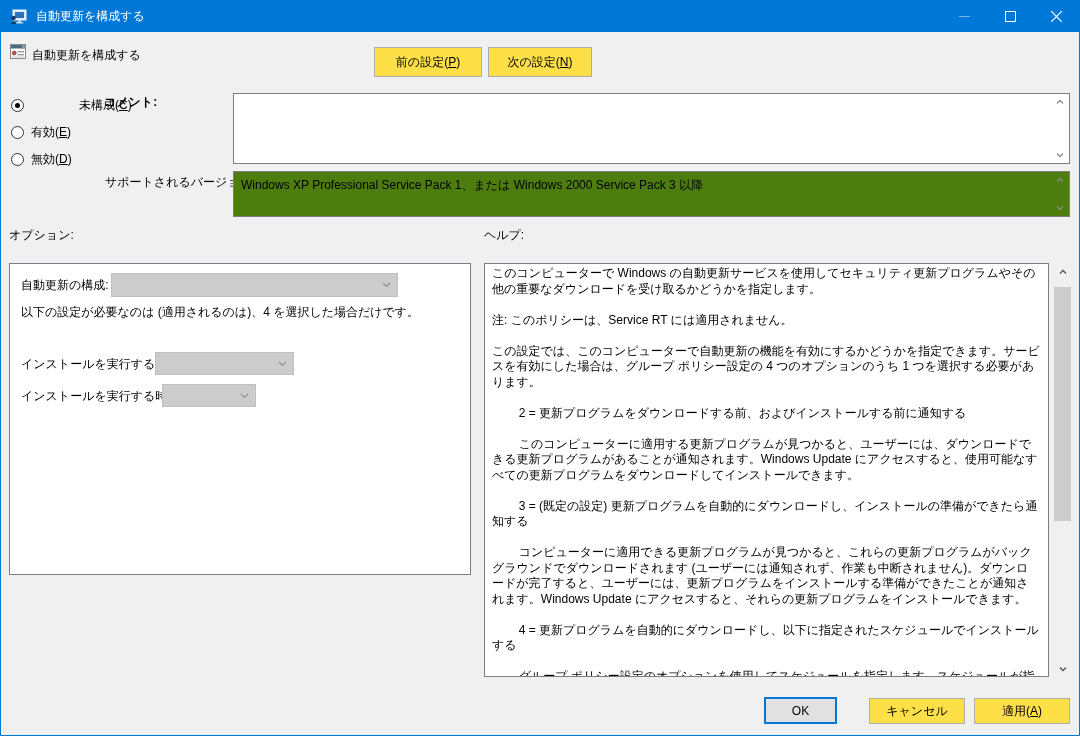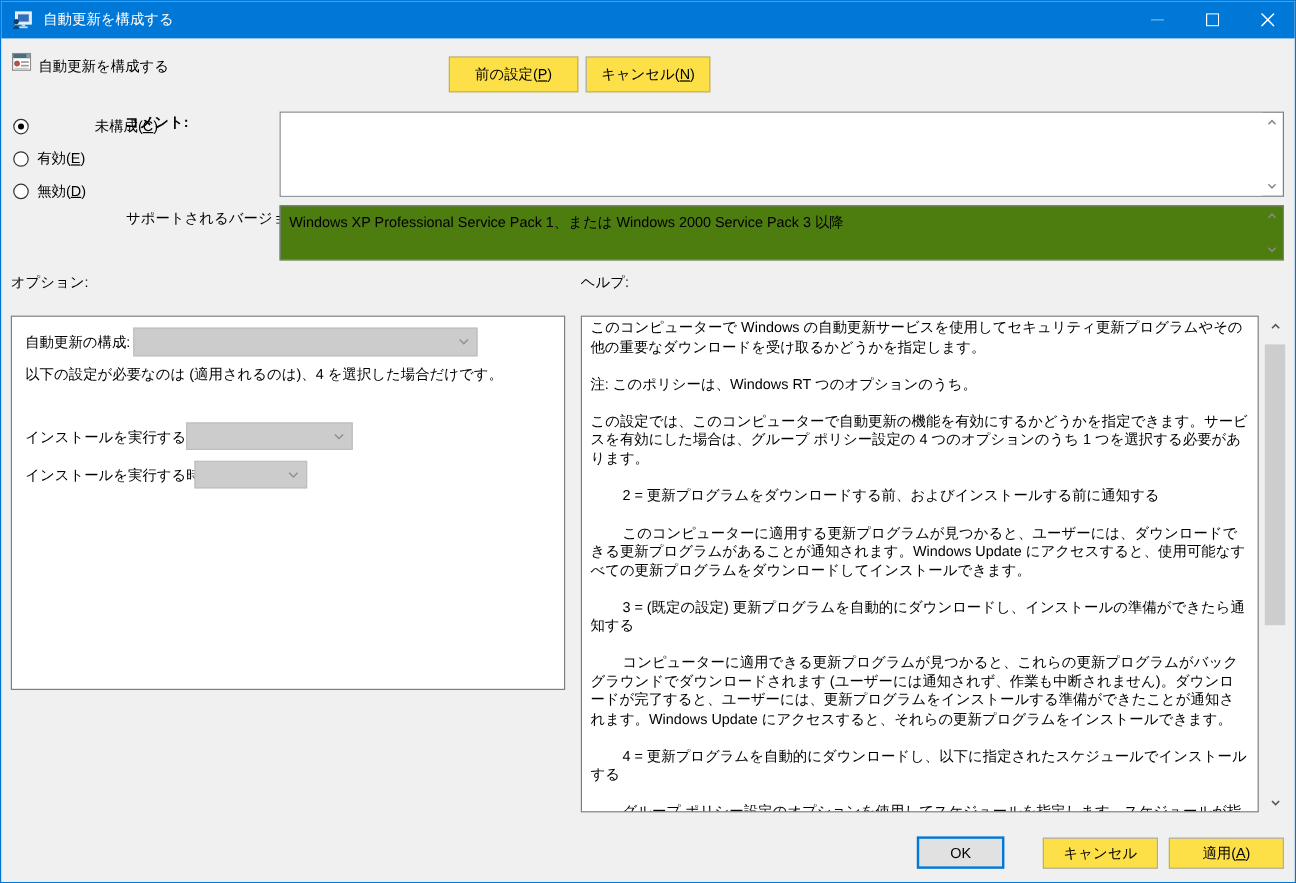--- a/index.html
+++ b/index.html
@@ -121,21 +121,21 @@
     <rect x="1" y="1" width="14" height="3.5" fill="#4a6e78"></rect>
     <rect x="12" y="1" width="3" height="3.5" fill="#7fa0a8"></rect>
     <circle cx="4.2" cy="9" r="2.1" fill="#c0504d" stroke="#8a3a37" stroke-width="0.6"></circle>
     <rect x="7.5" y="7" width="6.5" height="1.4" fill="#9a9a9a"></rect>
     <rect x="7.5" y="10" width="6.5" height="1.4" fill="#9a9a9a"></rect>
     <rect x="2" y="12.5" width="12" height="1" fill="#c9c9c9"></rect>
   </svg>
   <span class="header-title">自動更新を構成する</span>
 
   <button class="btn btn-prev"><span>前の設定(</span><span class="key">P</span><span>)</span></button>
-  <button class="btn btn-next"><span>キャンセル(</span><span class="key">N</span><span>)</span></button>
+  <button class="btn btn-next"><span>次の設定(</span><span class="key">N</span><span>)</span></button>
 
   <div class="radio-row" style="top:97px;gap:48px;">
     <span class="radio checked"></span>
     <span class="radio-label"><span>未構成(</span><span class="key">C</span><span>)</span></span>
   </div>
   <div class="radio-row" style="top:124px;">
     <span class="radio"></span>
     <span class="radio-label"><span>有効(</span><span class="key">E</span><span>)</span></span>
   </div>
   <div class="radio-row" style="top:151px;">
@@ -194,21 +194,21 @@
     <div class="combo" style="left:152px; top:120px; width:94px; height:23px;">
       <svg class="chev" width="11" height="8" viewBox="0 0 11 8">
           <path d="M2 2 L5.5 5.5 L9 2" fill="none" stroke="#909090" stroke-width="1.2"></path>
         </svg>
     </div>
   </div>
 
   <div class="help-box">
       <div class="help-para">このコンピューターで Windows の自動更新サービスを使用してセキュリティ更新プログラムやその他の重要なダウンロードを受け取るかどうかを指定します。</div>
       <div class="help-para"></div>
-      <div class="help-para">注: このポリシーは、Windows RT つのオプションのうち。</div>
+      <div class="help-para">注: このポリシーは、Service RT には適用されません。</div>
       <div class="help-para"></div>
       <div class="help-para">この設定では、このコンピューターで自動更新の機能を有効にするかどうかを指定できます。サービスを有効にした場合は、グループ ポリシー設定の 4 つのオプションのうち 1 つを選択する必要があります。</div>
       <div class="help-para"></div>
       <div class="help-para">        2 = 更新プログラムをダウンロードする前、およびインストールする前に通知する</div>
       <div class="help-para"></div>
       <div class="help-para">        このコンピューターに適用する更新プログラムが見つかると、ユーザーには、ダウンロードできる更新プログラムがあることが通知されます。Windows Update にアクセスすると、使用可能なすべての更新プログラムをダウンロードしてインストールできます。</div>
       <div class="help-para"></div>
       <div class="help-para">        3 = (既定の設定) 更新プログラムを自動的にダウンロードし、インストールの準備ができたら通知する</div>
       <div class="help-para"></div>
       <div class="help-para">        コンピューターに適用できる更新プログラムが見つかると、これらの更新プログラムがバックグラウンドでダウンロードされます (ユーザーには通知されず、作業も中断されません)。ダウンロードが完了すると、ユーザーには、更新プログラムをインストールする準備ができたことが通知されます。Windows Update にアクセスすると、それらの更新プログラムをインストールできます。</div>

